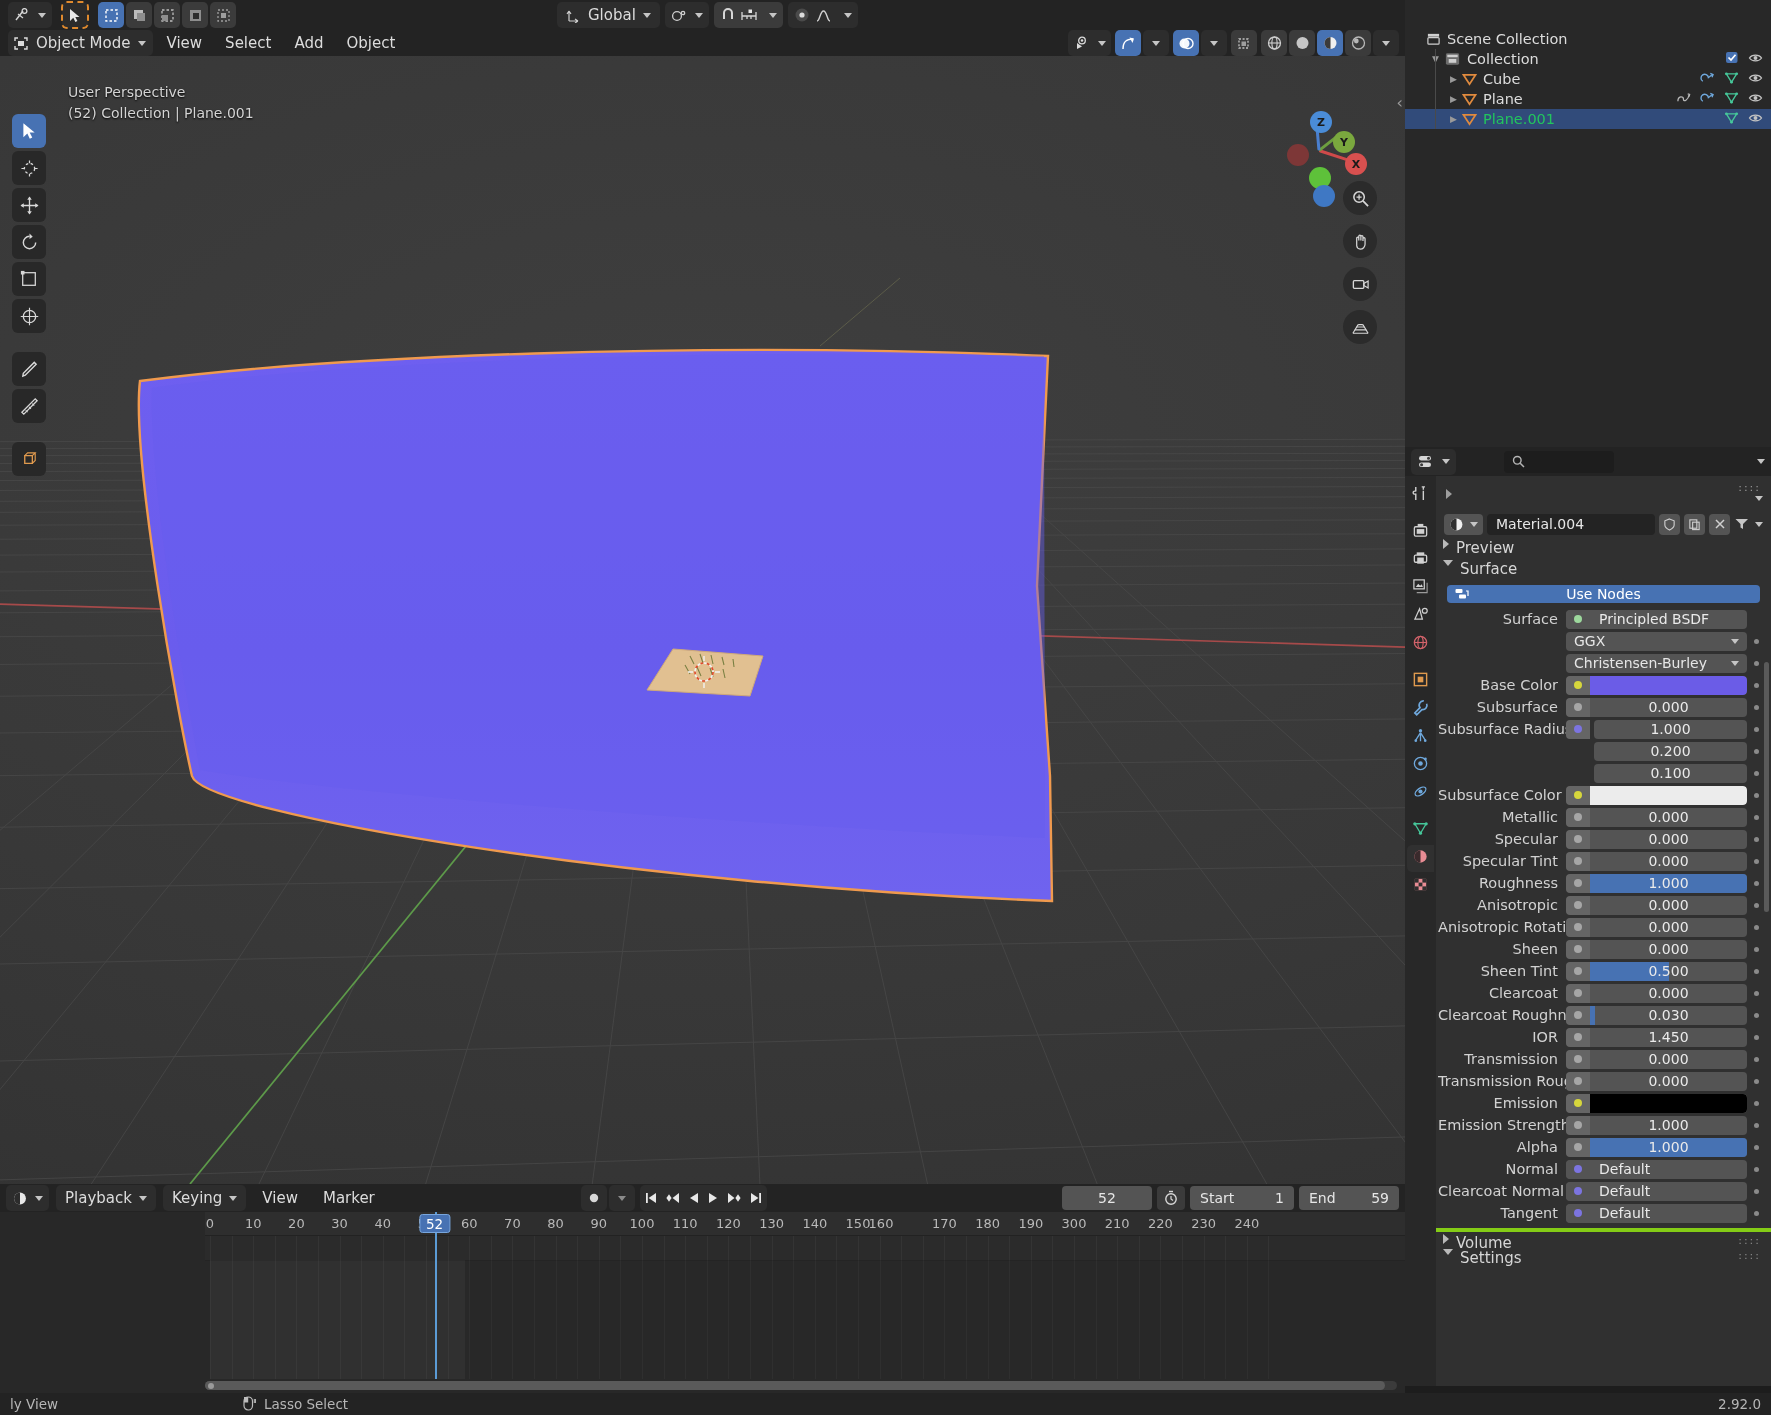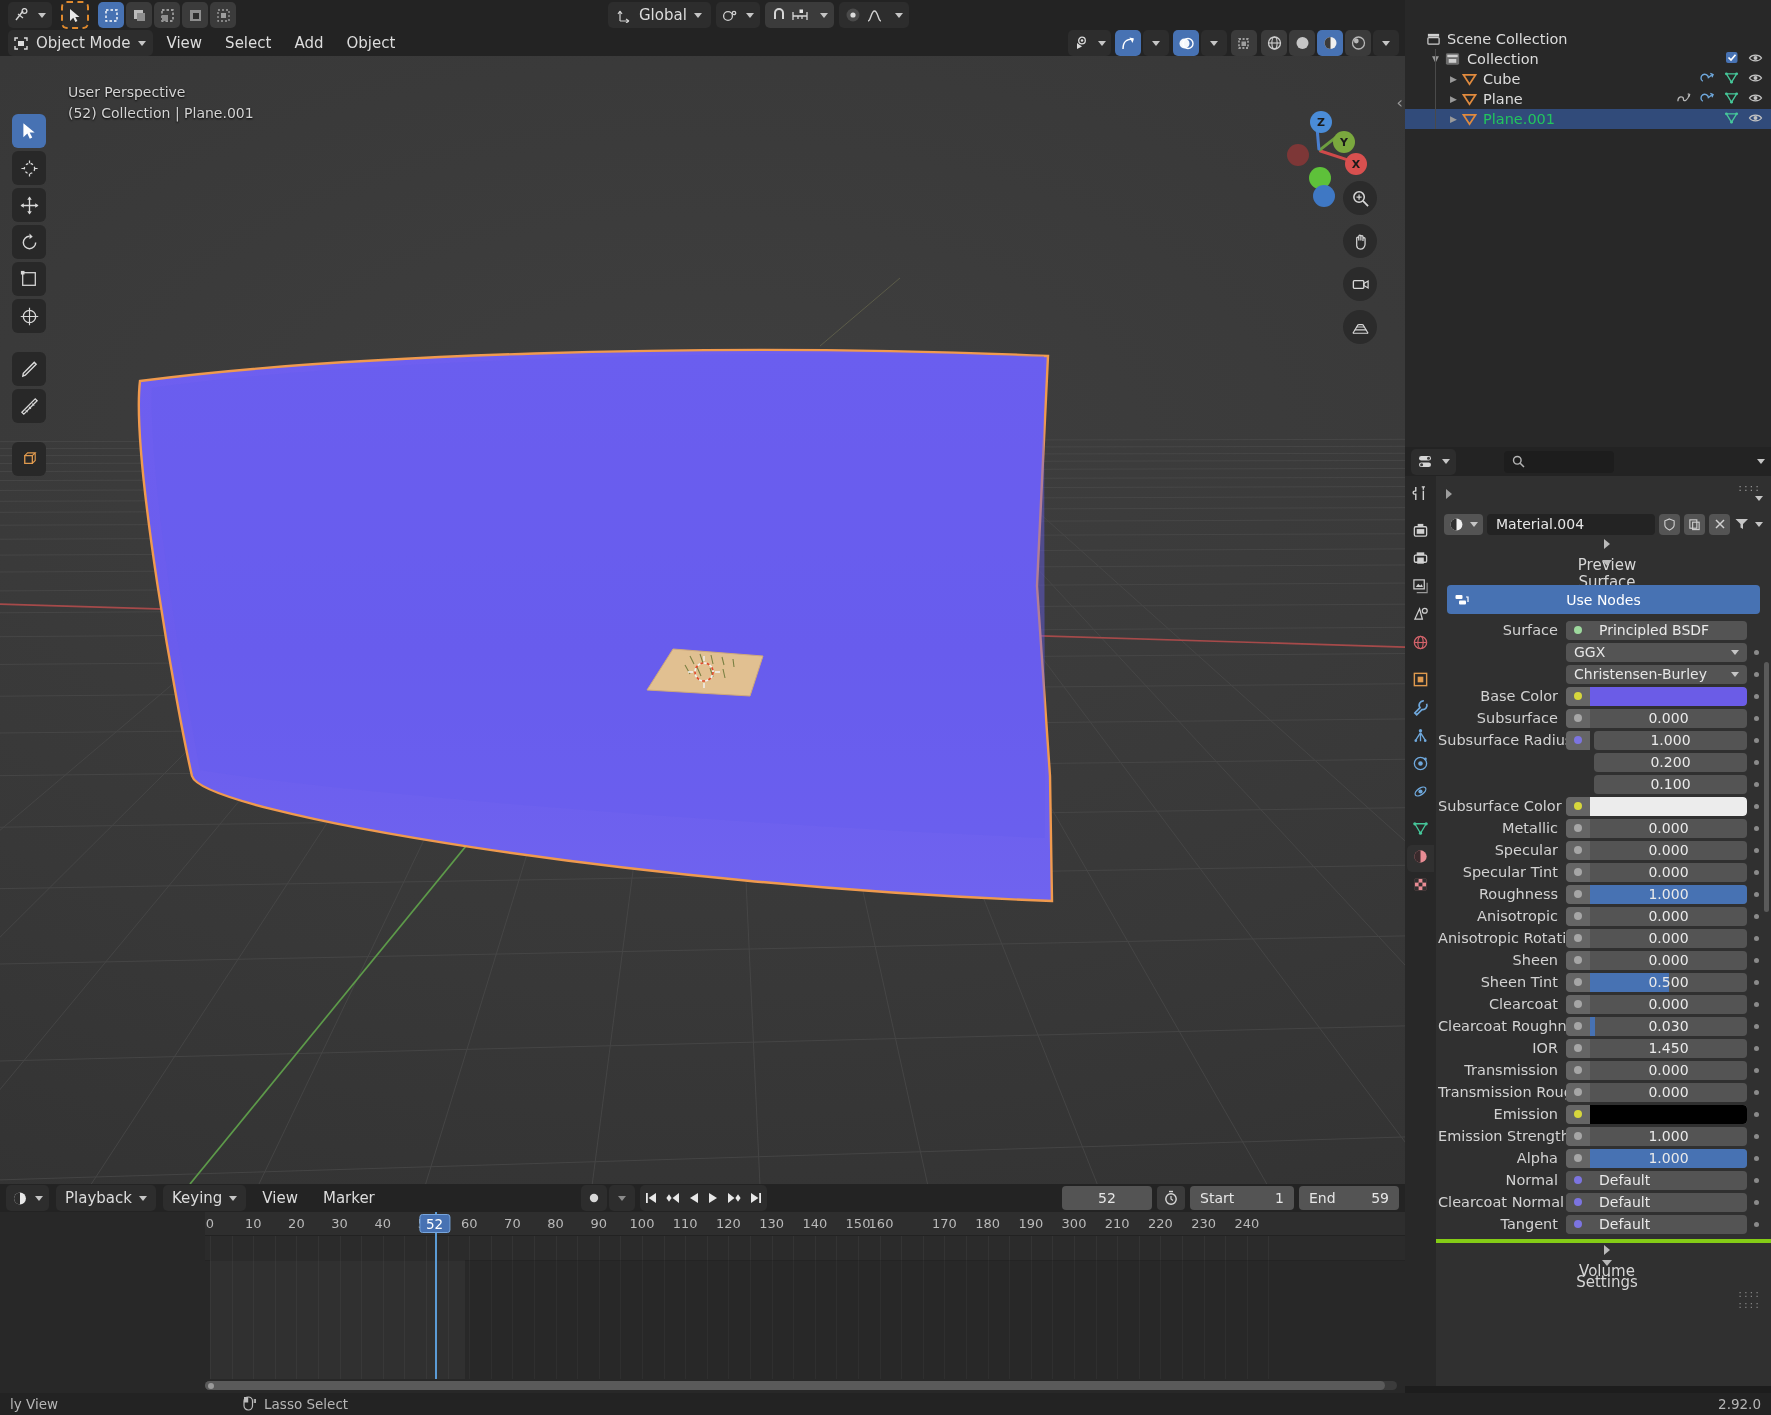--- a/index.html
+++ b/index.html
@@ -67,21 +67,21 @@
 
   
   #props{ left:1405px; top:447px; width:366px; height:939px; background:#303030; }
   #propsheader{ height:29px; background:#232323; display:flex; align-items:center; padding:0 6px; gap:6px;}
   #tabcol{ position:absolute; left:0; top:29px; width:31px; bottom:0; background:#282828;
            display:flex; flex-direction:column; align-items:center; padding-top:6px; gap:1px;}
   .ptab{ width:27px;height:27px; display:flex; align-items:center; justify-content:center; border-radius:5px 0 0 5px;}
   .ptab.on{ background:#303030; }
   #propbody{ position:absolute; left:31px; top:29px; right:0; bottom:0; overflow:hidden; }
 
-  .pnl-head{ height:21px; display:flex; align-items:center; gap:7px; padding-left:7px; font-size:15px; color:#d6d6d6;flex-direction:column;}
+  .pnl-head{ height:21px; display:flex; align-items:flex-start; gap:7px; padding-left:7px; font-size:15px; color:#d6d6d6;}
   .tri{ width:0;height:0;border-top:5px solid transparent;border-bottom:5px solid transparent;border-left:6px solid #b9b9b9;}
   .tri.down{ border:0; border-left:5px solid transparent;border-right:5px solid transparent;border-top:6px solid #b9b9b9;}
 
   .prow{ display:flex; align-items:center; height:20px; margin-bottom:2px; padding-right:10px;}
   .plabel{ width:128px; text-align:right; padding-right:8px; font-size:14.5px; color:#d2d2d2; white-space:nowrap; overflow:hidden;}
   .pfield{ flex:1; height:19px; background:#545454; border-radius:4px; display:flex; align-items:center; position:relative; overflow:hidden;}
   .psock{ width:24px; height:19px; background:#656565; border-radius:4px 0 0 4px; display:flex; align-items:center; justify-content:center; flex:0 0 24px;}
   .dot{ width:8px;height:8px;border-radius:5px; }
   .pval{ flex:1; text-align:center; font-size:14px; color:#eaeaea; position:relative; z-index:2;}
   .pval.l{ text-align:left; padding-left:9px; }
@@ -149,21 +149,21 @@
       </div>
       <div class="sq g">
         <svg width="15" height="15" viewBox="0 0 15 15">
             <rect x="2" y="2" width="11" height="11" fill="none" stroke="#9e9e9e" stroke-width="1.3" stroke-dasharray="2 2"></rect>
             <rect x="5" y="5" width="5" height="5" fill="#9e9e9e"></rect>
           </svg>
       </div>
     </div>
   </div>
 
-  <div class="row abs" style="left:608px; top:2px; gap:5px;">
+  <div class="row abs" style="left:557px; top:2px; gap:5px;">
     <div class="btn">
       <svg width="16" height="15" viewBox="0 0 16 15">
         <path d="M3 13 L3 3 M3 13 L12 13 M3 3 L1 6 M3 3 L5 6 M12 13 L9 11 M12 13 L9 15" stroke="#cfcfcf" stroke-width="1.2" fill="none"></path>
       </svg>
       <span style="margin-left:6px;">Global</span>
       <div class="chev"></div>
     </div>
     <div class="btn" style="padding:0 6px;">
       <svg width="17" height="15" viewBox="0 0 17 15">
         <circle cx="6" cy="8" r="4.4" fill="none" stroke="#cfcfcf" stroke-width="1.3"></circle>
@@ -803,21 +803,21 @@
 
     <div class="pnl-head" style="margin-top:3px;">
       <div class="tri"></div>
       <span>Preview</span>
     </div>
     <div class="pnl-head">
       <div class="tri down"></div>
       <span>Surface</span>
     </div>
 
-    <div style="margin:4px 11px 6px 11px; height:29px; background:#4772b3; border-radius:4px; display:flex; align-items:center; padding:0 7px; position:relative;">
+    <div style="margin:4px 11px 6px 11px; height:18px; background:#4772b3; border-radius:4px; display:flex; align-items:center; padding:0 7px; position:relative;">
       <svg width="16" height="14" viewBox="0 0 16 14">
         <rect x="1.5" y="2" width="7" height="4" rx="1" fill="#fff"></rect>
           <rect x="5" y="7.5" width="7" height="4" rx="1" fill="#fff"></rect>
         <path d="M12 4 L14 4 L14 9" stroke="#fff" stroke-width="1.2" fill="none"></path>
       </svg>
       <span style="position:absolute; left:0; right:0; text-align:center; font-size:14px; color:#fff;">Use Nodes</span>
     </div>
 
     <div id="prop-rows" style="padding-left:2px;">
         <div class="prow">

